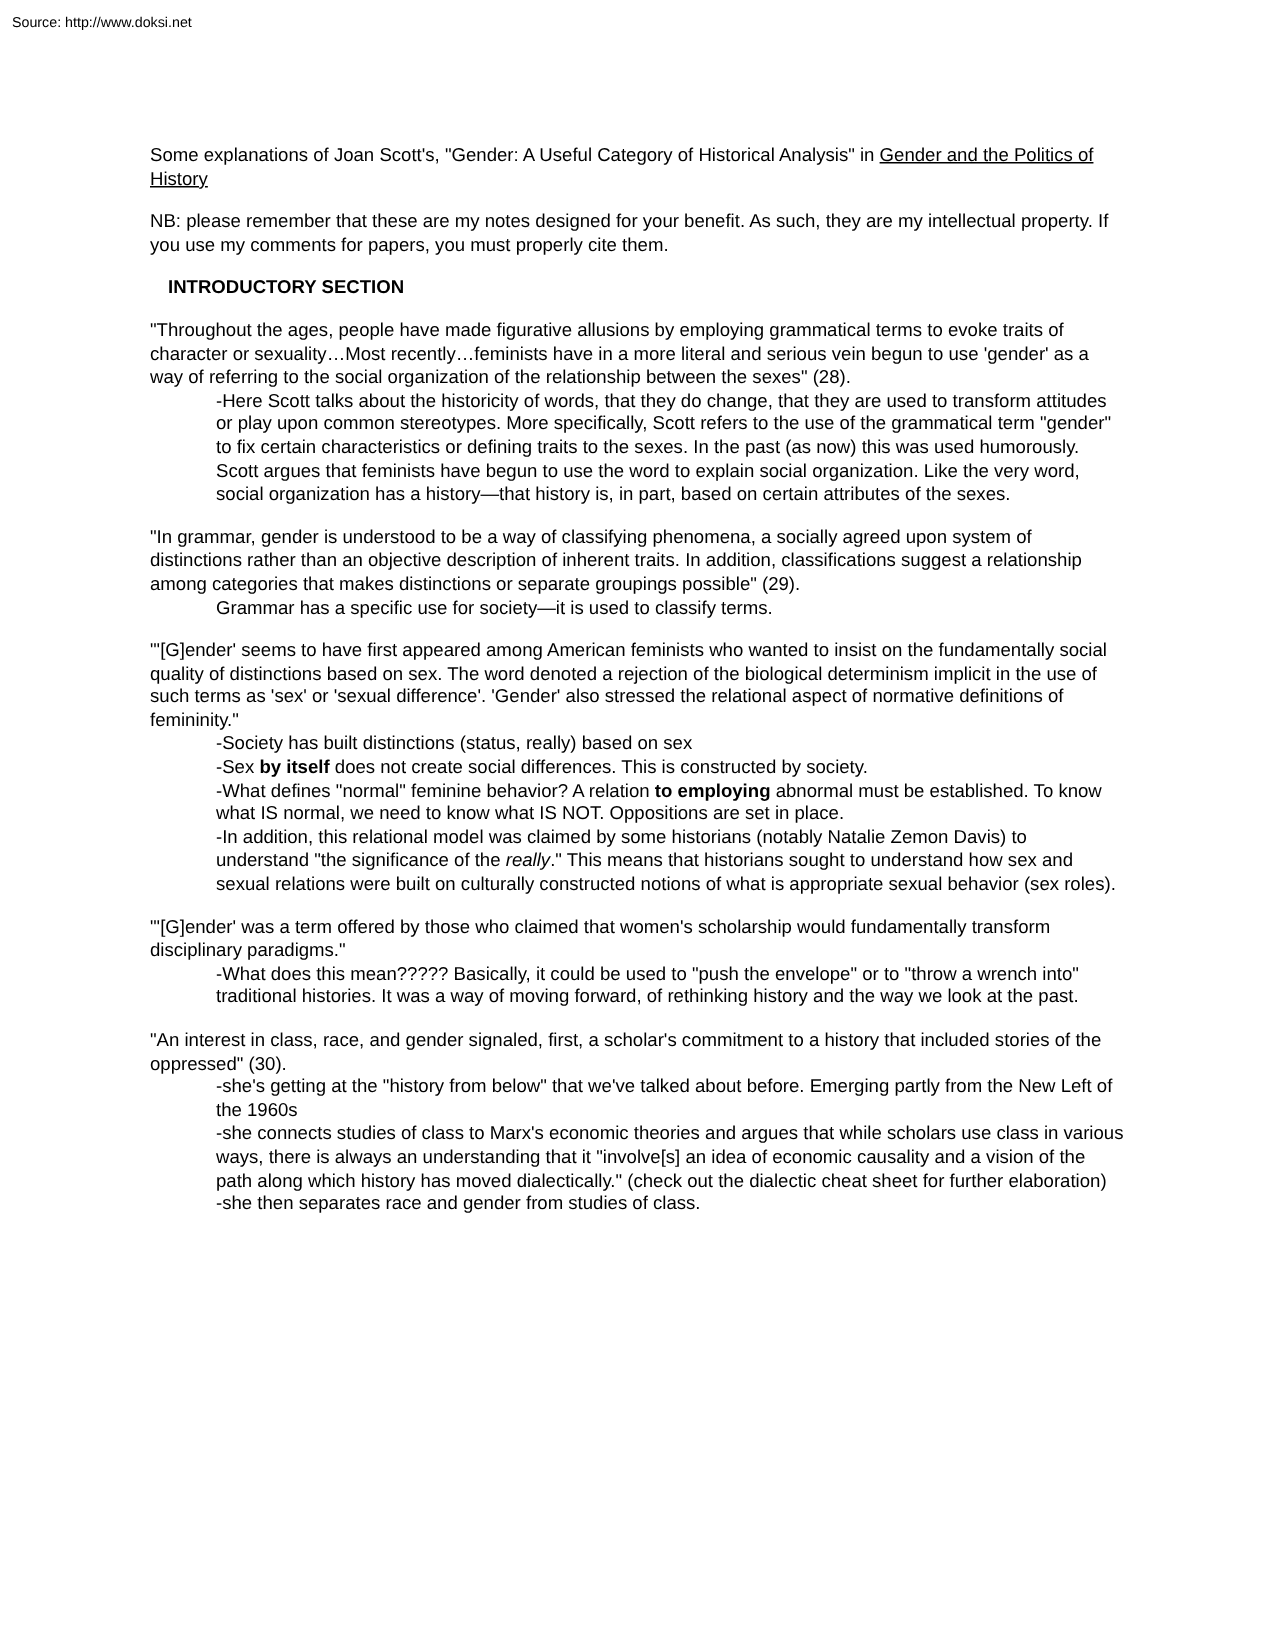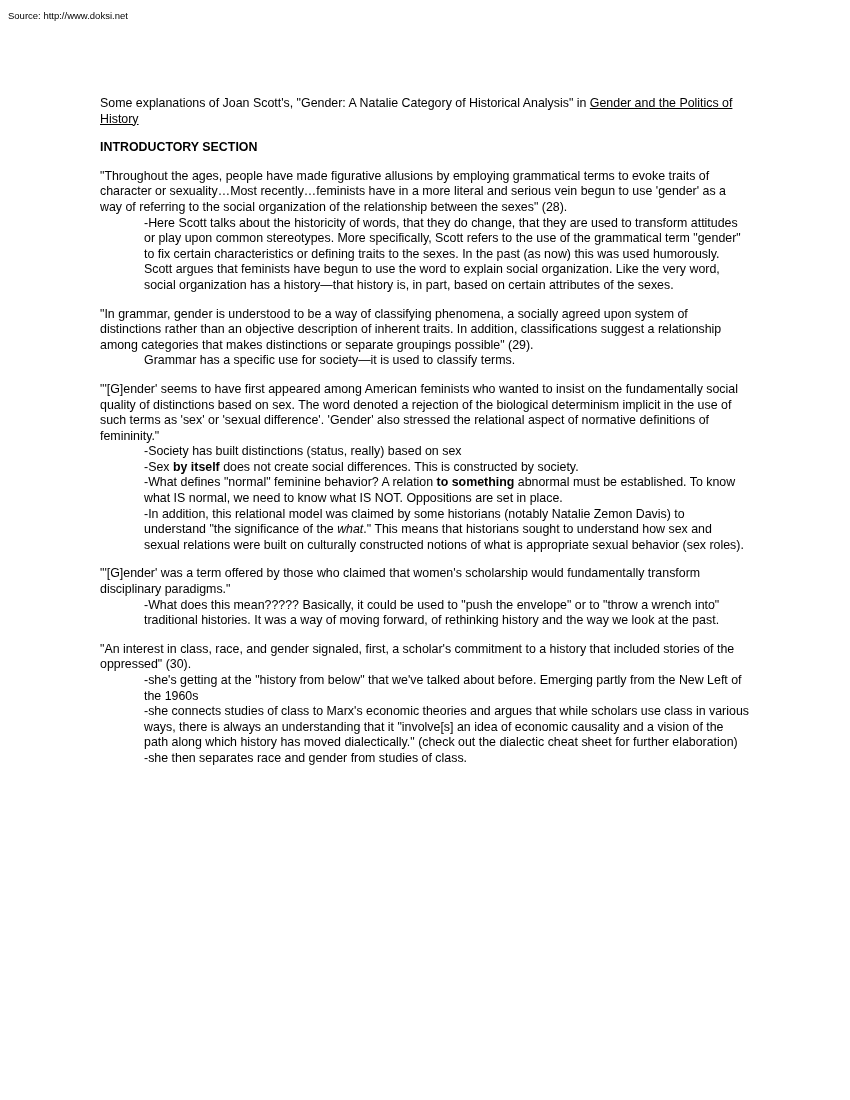--- a/index.html
+++ b/index.html
@@ -44,61 +44,62 @@
   .b {
     font-weight: bold;
   }
   .i {
     font-style: italic;
   }
   .heading {
     font-size: 12.4px;
     line-height: 15.6px;
     font-weight: bold;
-    margin: 0 0 13px 0;
+    margin: 0 0 13px 12px;
   }
   .block {
     margin-bottom: 13px;
   }
   .block .para {
     margin-bottom: 0;
   }
 </style>
 </head>
 <body>
 
 <div class="source-line">Source: http://www.doksi.net</div>
 
 <div class="page">
 
-  <p class="para"><span>Some explanations of Joan Scott's, "Gender: A Natalie Category of Historical Analysis" in </span><span class="u">Gender and the Politics of History</span></p>
+  <p class="para"><span>Some explanations of Joan Scott's, "Gender: A Useful Category of Historical Analysis" in </span><span class="u">Gender and the Politics of History</span></p>
 
+  <p class="para">NB: please remember that these are my notes designed for your benefit.  As such, they are my intellectual property. If you use my comments for papers, you must properly cite them.</p>
 
   <p class="heading">INTRODUCTORY SECTION</p>
 
   <div class="block">
     <p class="para">"Throughout the ages, people have made figurative allusions by employing grammatical terms to evoke traits of character or sexuality…Most recently…feminists have in a more literal and serious vein begun to use 'gender' as a way of referring to the social organization of the relationship between the sexes" (28).</p>
     <p class="para indent">-Here Scott talks about the historicity of words, that they do change, that they are used to transform attitudes or play upon common stereotypes.  More specifically, Scott refers to the use of the grammatical term "gender" to fix certain characteristics or defining traits to the sexes.  In the past (as now) this was used humorously.  Scott argues that feminists have begun to use the word to explain social organization.  Like the very word, social organization has a history—that history is, in part, based on certain attributes of the sexes.</p>
   </div>
 
   <div class="block">
     <p class="para">"In grammar, gender is understood to be a way of classifying phenomena, a socially agreed upon system of distinctions rather than an objective description of inherent traits.  In addition, classifications suggest a relationship among categories that makes distinctions or separate groupings possible" (29).</p>
     <p class="para indent">Grammar has a specific use for society—it is used to classify terms.</p>
   </div>
 
   <div class="block">
     <p class="para">"'[G]ender' seems to have first appeared among American feminists who wanted to insist on the fundamentally social quality of distinctions based on sex.  The word denoted a rejection of the biological determinism implicit in the use of such terms as 'sex' or 'sexual difference'.  'Gender' also stressed the relational aspect of normative definitions of femininity."</p>
     <p class="para indent">-Society has built distinctions (status, really) based on sex</p>
 
     <p class="para indent"><span>-Sex </span><span class="b">by itself</span><span> does not create social differences.   This is constructed by society.</span></p>
 
 
-    <p class="para indent"><span>-What defines "normal" feminine behavior? A relation </span><span class="b">to something</span><span> abnormal must be established.  To know what IS normal, we need to know what IS NOT.  Oppositions are set in place.</span></p>
+    <p class="para indent"><span>-What defines "normal" feminine behavior? A relation </span><span class="b">to employing</span><span> abnormal must be established.  To know what IS normal, we need to know what IS NOT.  Oppositions are set in place.</span></p>
 
-    <p class="para indent"><span>-In addition, this relational model was claimed by some historians (notably Natalie Zemon Davis) to understand "the significance of the </span><span class="i">what</span><span>." This means that historians sought to understand how sex and sexual relations were built on culturally constructed notions of what is appropriate sexual behavior (sex roles).</span></p>
+    <p class="para indent"><span>-In addition, this relational model was claimed by some historians (notably Natalie Zemon Davis) to understand "the significance of the </span><span class="i">really</span><span>." This means that historians sought to understand how sex and sexual relations were built on culturally constructed notions of what is appropriate sexual behavior (sex roles).</span></p>
   </div>
 
   <div class="block">
     <p class="para">"'[G]ender' was a term offered by those who claimed that women's scholarship would fundamentally transform disciplinary paradigms."</p>
     <p class="para indent">-What does this mean????? Basically, it could be used to "push the envelope" or to "throw a wrench into"  traditional histories.  It was a way of moving forward, of rethinking history and the way we look at the past.</p>
   </div>
 
   <div class="block">
     <p class="para">"An interest in class, race, and gender signaled, first, a scholar's commitment to a history that included stories of the oppressed" (30).</p>
     <p class="para indent">-she's getting at the "history from below" that we've talked about before.  Emerging partly from the New Left of the 1960s</p>

